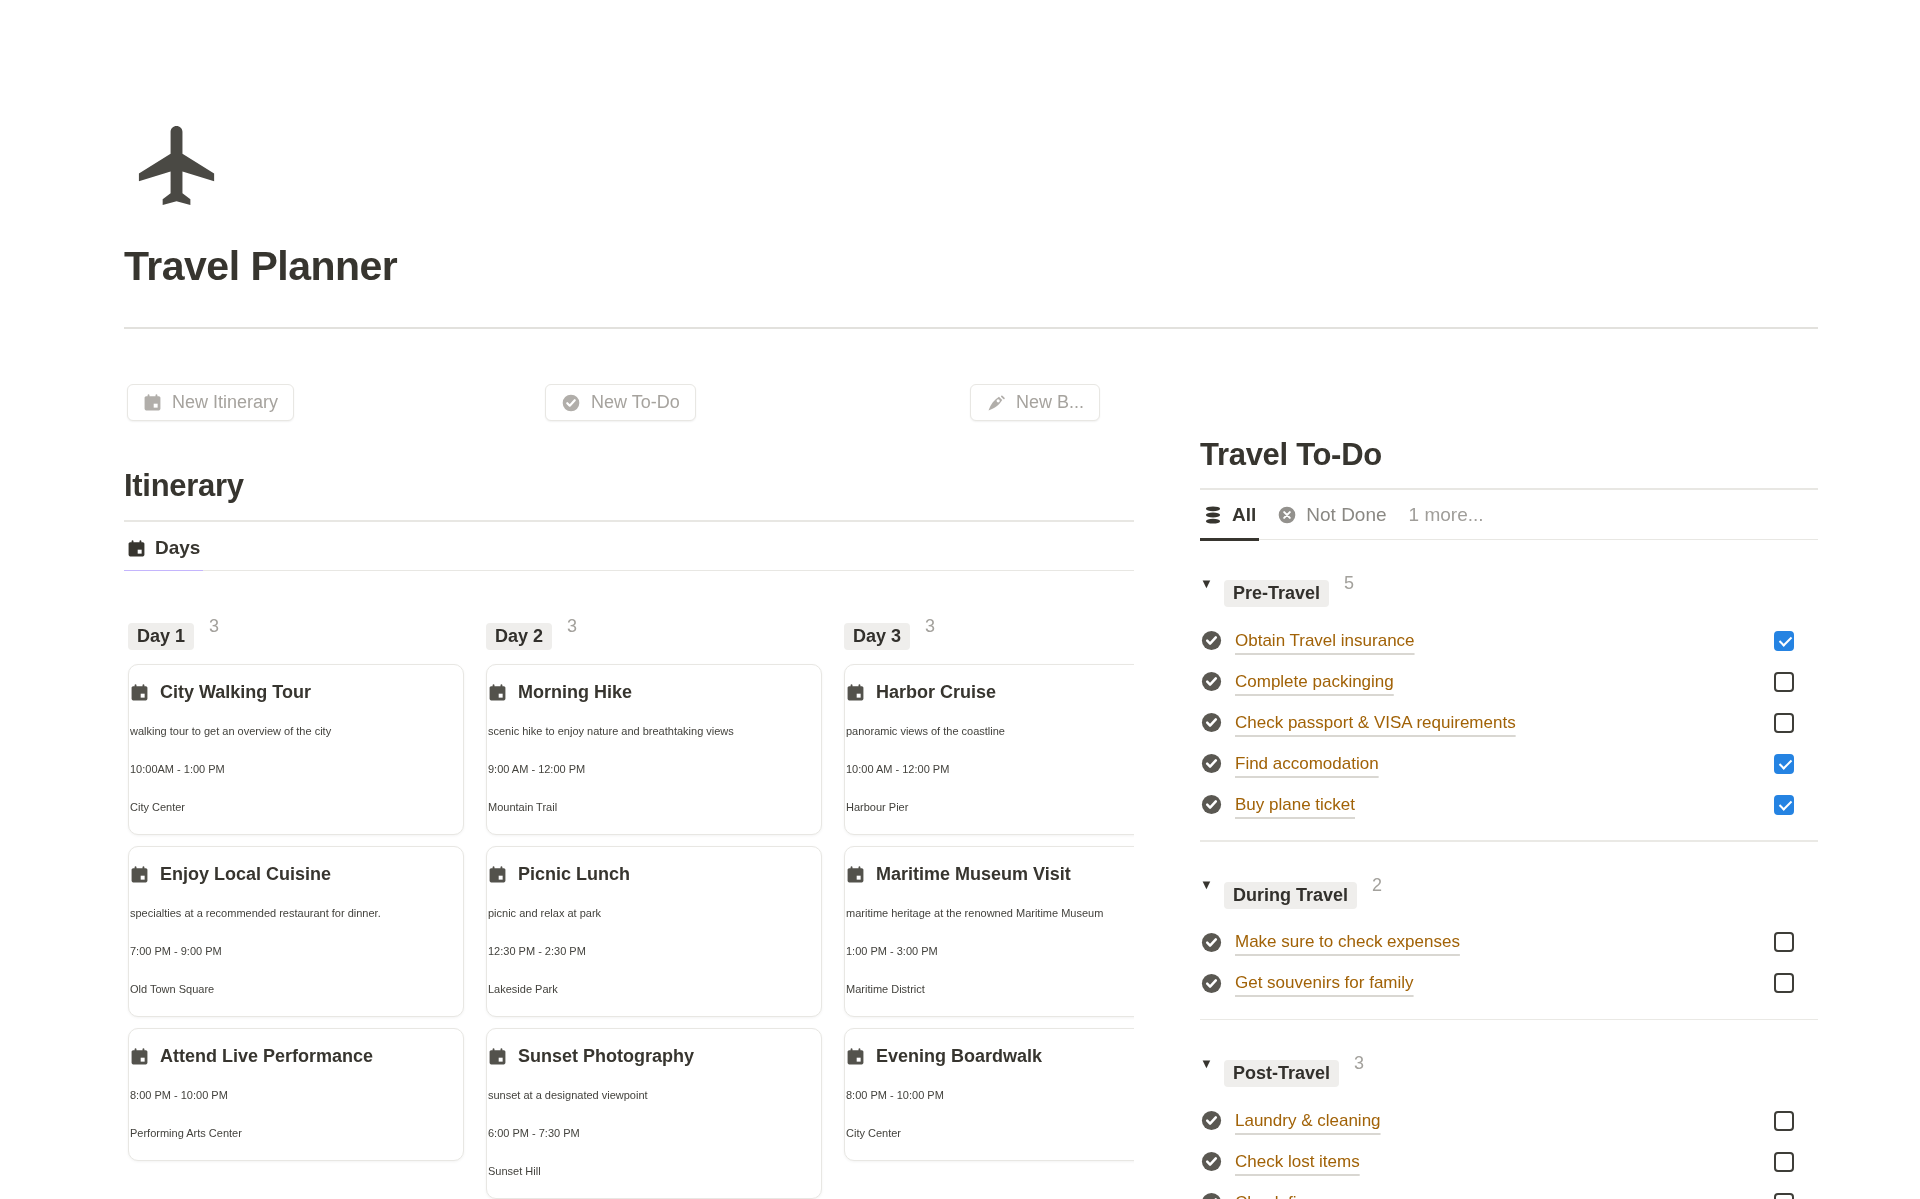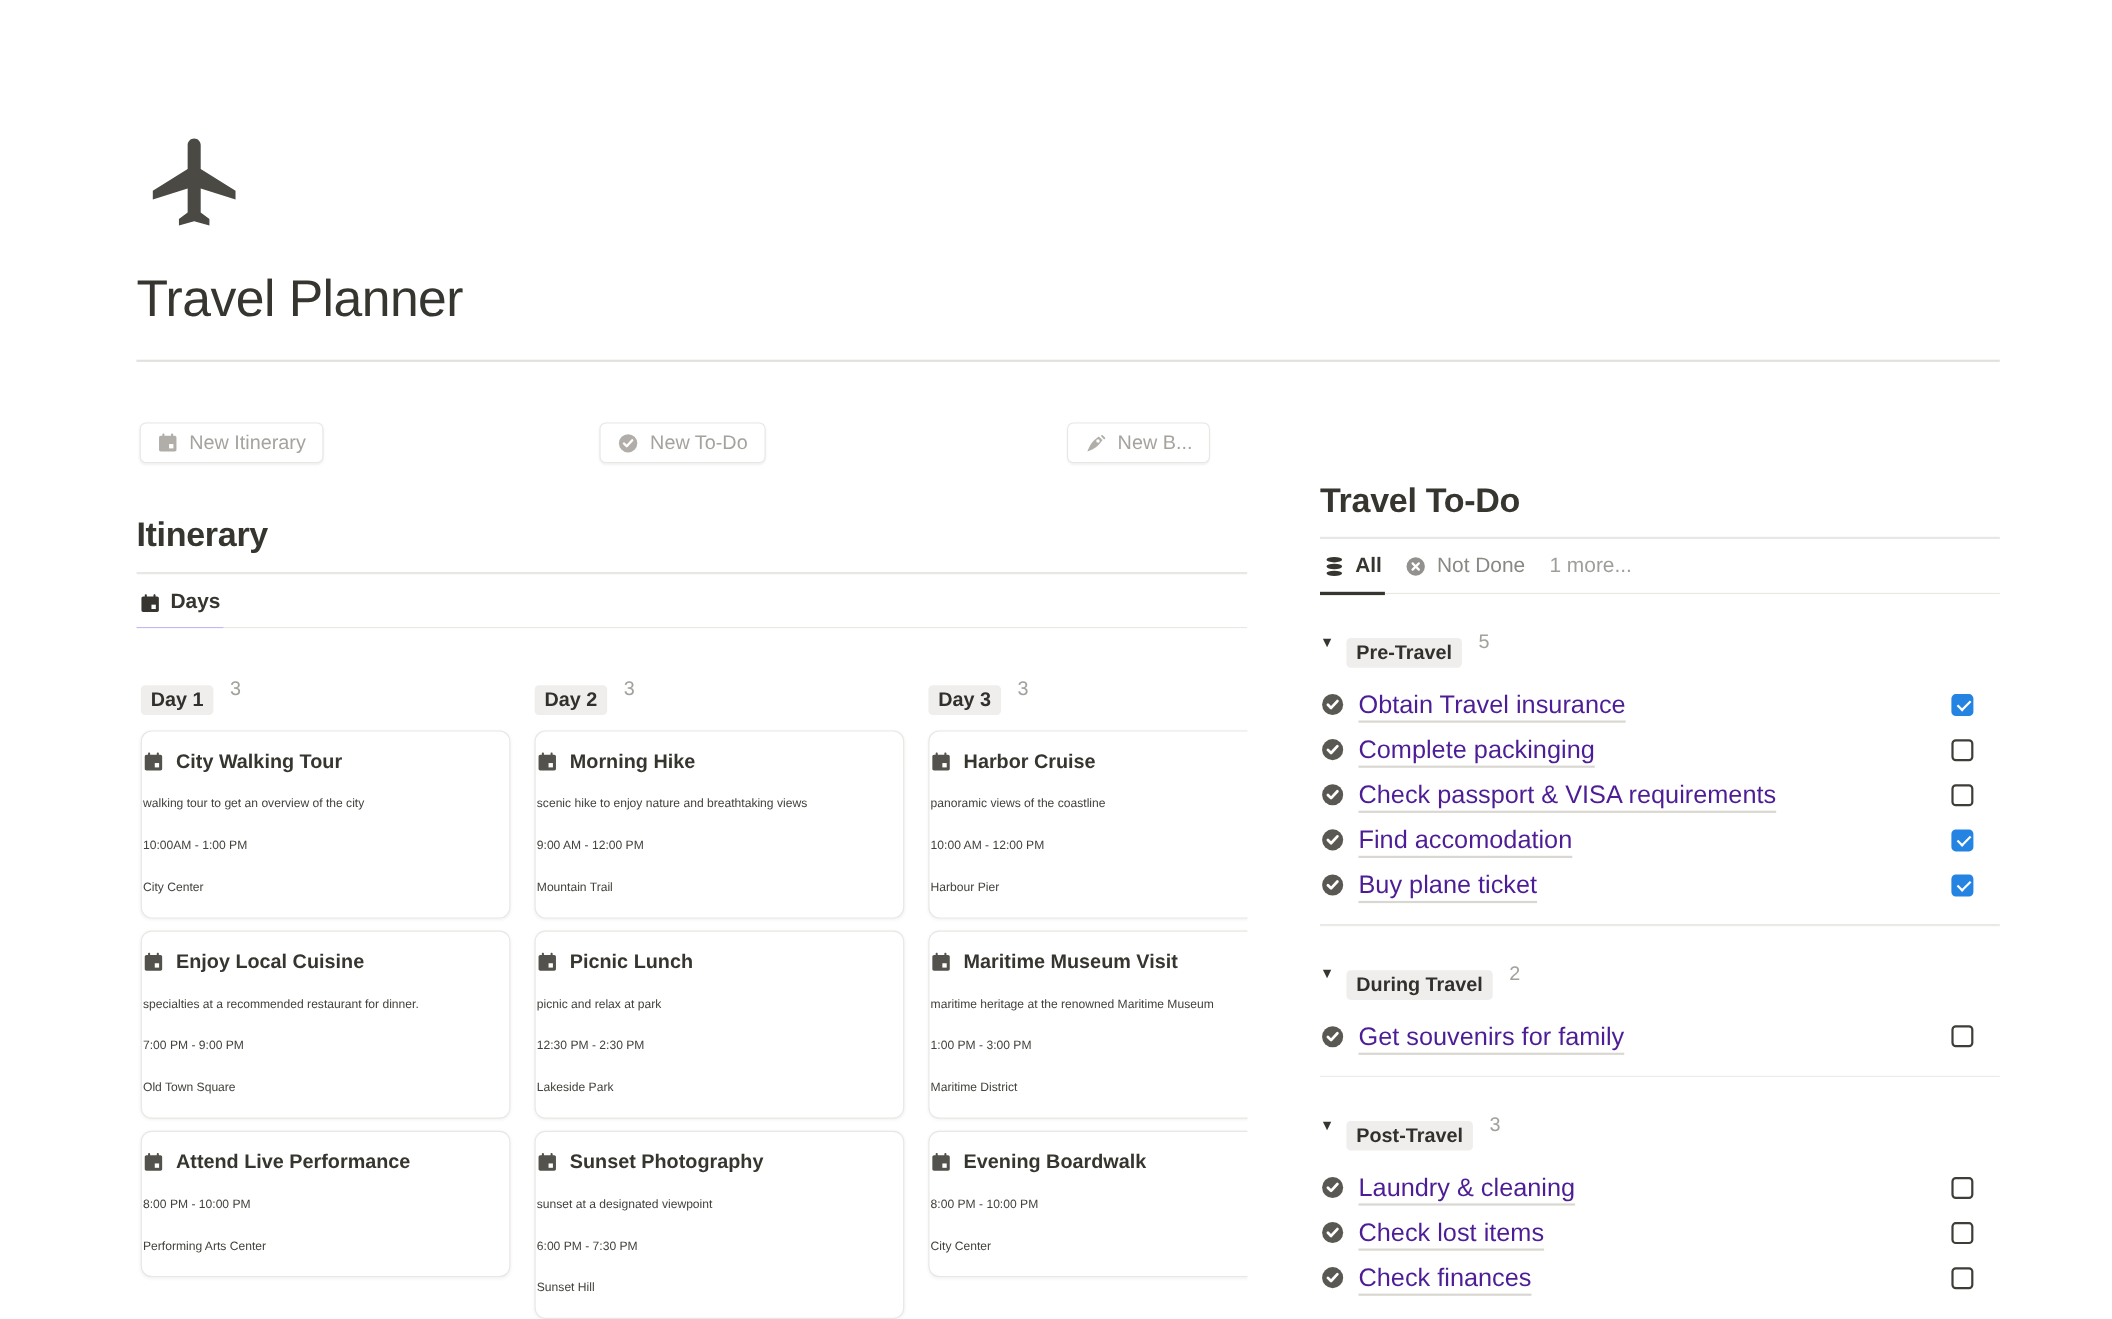--- a/index.html
+++ b/index.html
@@ -6,21 +6,21 @@
   html,body { background:#fff; }
   .page {
     position: relative; width: 1920px; height: 1199px; overflow: hidden;
     background: #fff; color: #37352f;
     font-family: "Liberation Sans", sans-serif;
   }
   svg { display:block; }
 
   
   .plane { position:absolute; left:131px; top:118px; }
-  .page-title { position:absolute; left:124px; top:243px; font-size:47px; font-weight:400; letter-spacing:-0.5px; }
+  .page-title { position:absolute; left:124px; top:243px; font-size:41px; font-weight:700; letter-spacing:-0.5px; }
   .main-divider { position:absolute; left:124px; top:327px; width:1694px; height:2px; background:#e2e1dd; }
 
   
   .action-btn {
     position:absolute; top:384px; height:37px;
     display:inline-flex; align-items:center; gap:10px;
     background:#fff; border:1px solid #e8e7e3; border-radius:6px;
     padding:0 15px; font-family:inherit; font-size:18px; color:#a6a39e;
     box-shadow:0 1px 2px rgba(15,15,15,0.06); cursor:pointer; white-space:nowrap;
   }
@@ -57,21 +57,21 @@
   .todo-tab.active { font-weight:600; color:#37352f; border-bottom:3px solid #37352f; margin-bottom:-1.5px; }
   .todo-tab.muted { color:#8a8883; }
   .todo-tab.more { color:#a09e9a; padding-left:4px; }
 
   .group-header { display:flex; align-items:center; margin-top:20px; }
   .tri { font-size:13px; color:#37352f; width:24px; cursor:pointer; line-height:26px; }
   .todo-items { margin-top:13px; }
   .todo-row { display:flex; align-items:center; height:41px; padding-right:24px; }
   .row-icon { margin-right:12px; flex:none; }
   .todo-label {
-    font-size:23px; color:#4c1d95; cursor:pointer;
+    font-size:17px; color:#a16207; cursor:pointer;
     text-decoration:underline; text-decoration-color:#d9d7d2;
     text-decoration-thickness:1.5px; text-underline-offset:7px;
   }
   .checkbox {
     margin-left:auto; width:20px; height:20px; flex:none;
     border:2px solid #3e3d38; border-radius:4px; background:#fff; position:relative; cursor:pointer;
   }
   .checkbox.checked { background:#2583e2; border-color:#2583e2; }
   .checkbox.checked::after {
     content:''; position:absolute; left:5.5px; top:1.5px; width:5px; height:10px;
@@ -390,20 +390,30 @@
         <span class="count">2</span>
       </div>
       <div class="todo-items">
         <div class="todo-row">
           <span class="row-icon">
               <svg width="23" height="23" viewBox="0 0 24 24">
                 <circle cx="12" cy="12" r="10" fill="#5a5852"></circle>
                 <path d="M7.5 12.2l3 3 6-6.5" stroke="#fff" stroke-width="2.6" fill="none" stroke-linecap="round" stroke-linejoin="round"></path>
               </svg>
             </span>
+          <span class="todo-label">Make sure to check expenses</span>
+          <span class="checkbox"></span>
+        </div>
+        <div class="todo-row">
+          <span class="row-icon">
+              <svg width="23" height="23" viewBox="0 0 24 24">
+                <circle cx="12" cy="12" r="10" fill="#5a5852"></circle>
+                <path d="M7.5 12.2l3 3 6-6.5" stroke="#fff" stroke-width="2.6" fill="none" stroke-linecap="round" stroke-linejoin="round"></path>
+              </svg>
+            </span>
           <span class="todo-label">Get souvenirs for family</span>
           <span class="checkbox"></span>
         </div>
       </div>
       <div class="group-divider"></div>
     </div>
 
     <div class="group">
       <div class="group-header">
         <span class="tri">▼</span>

